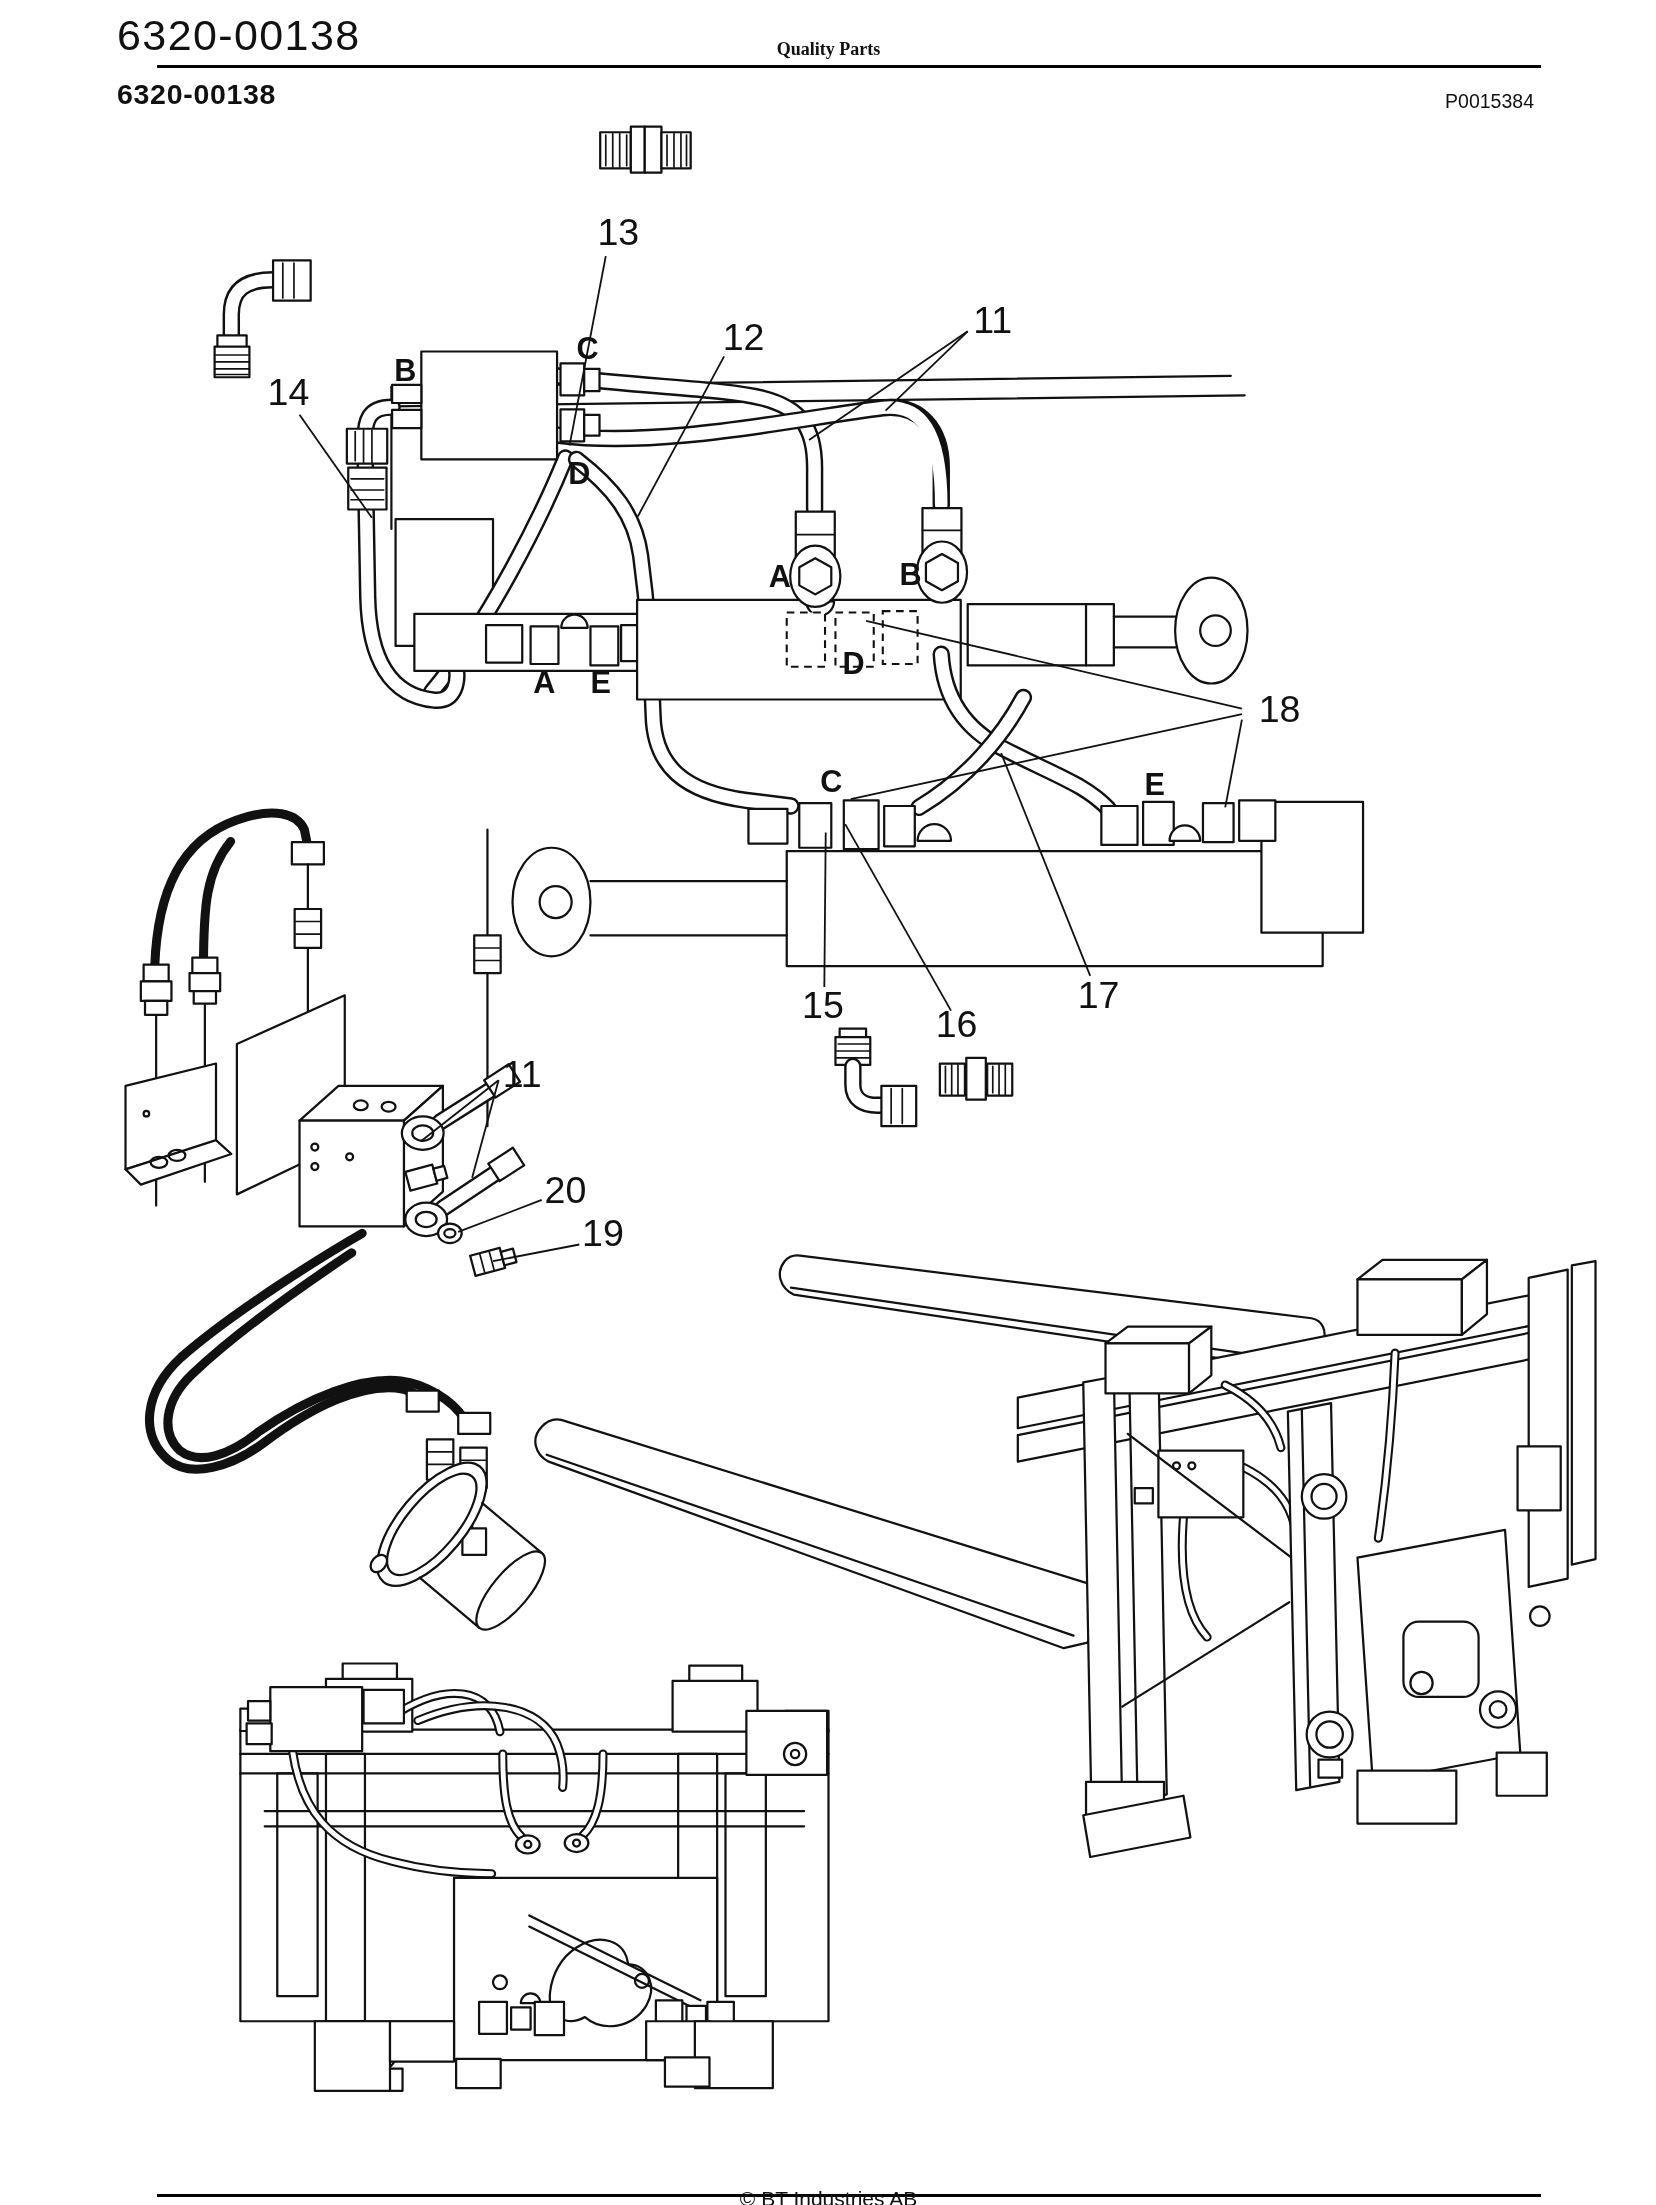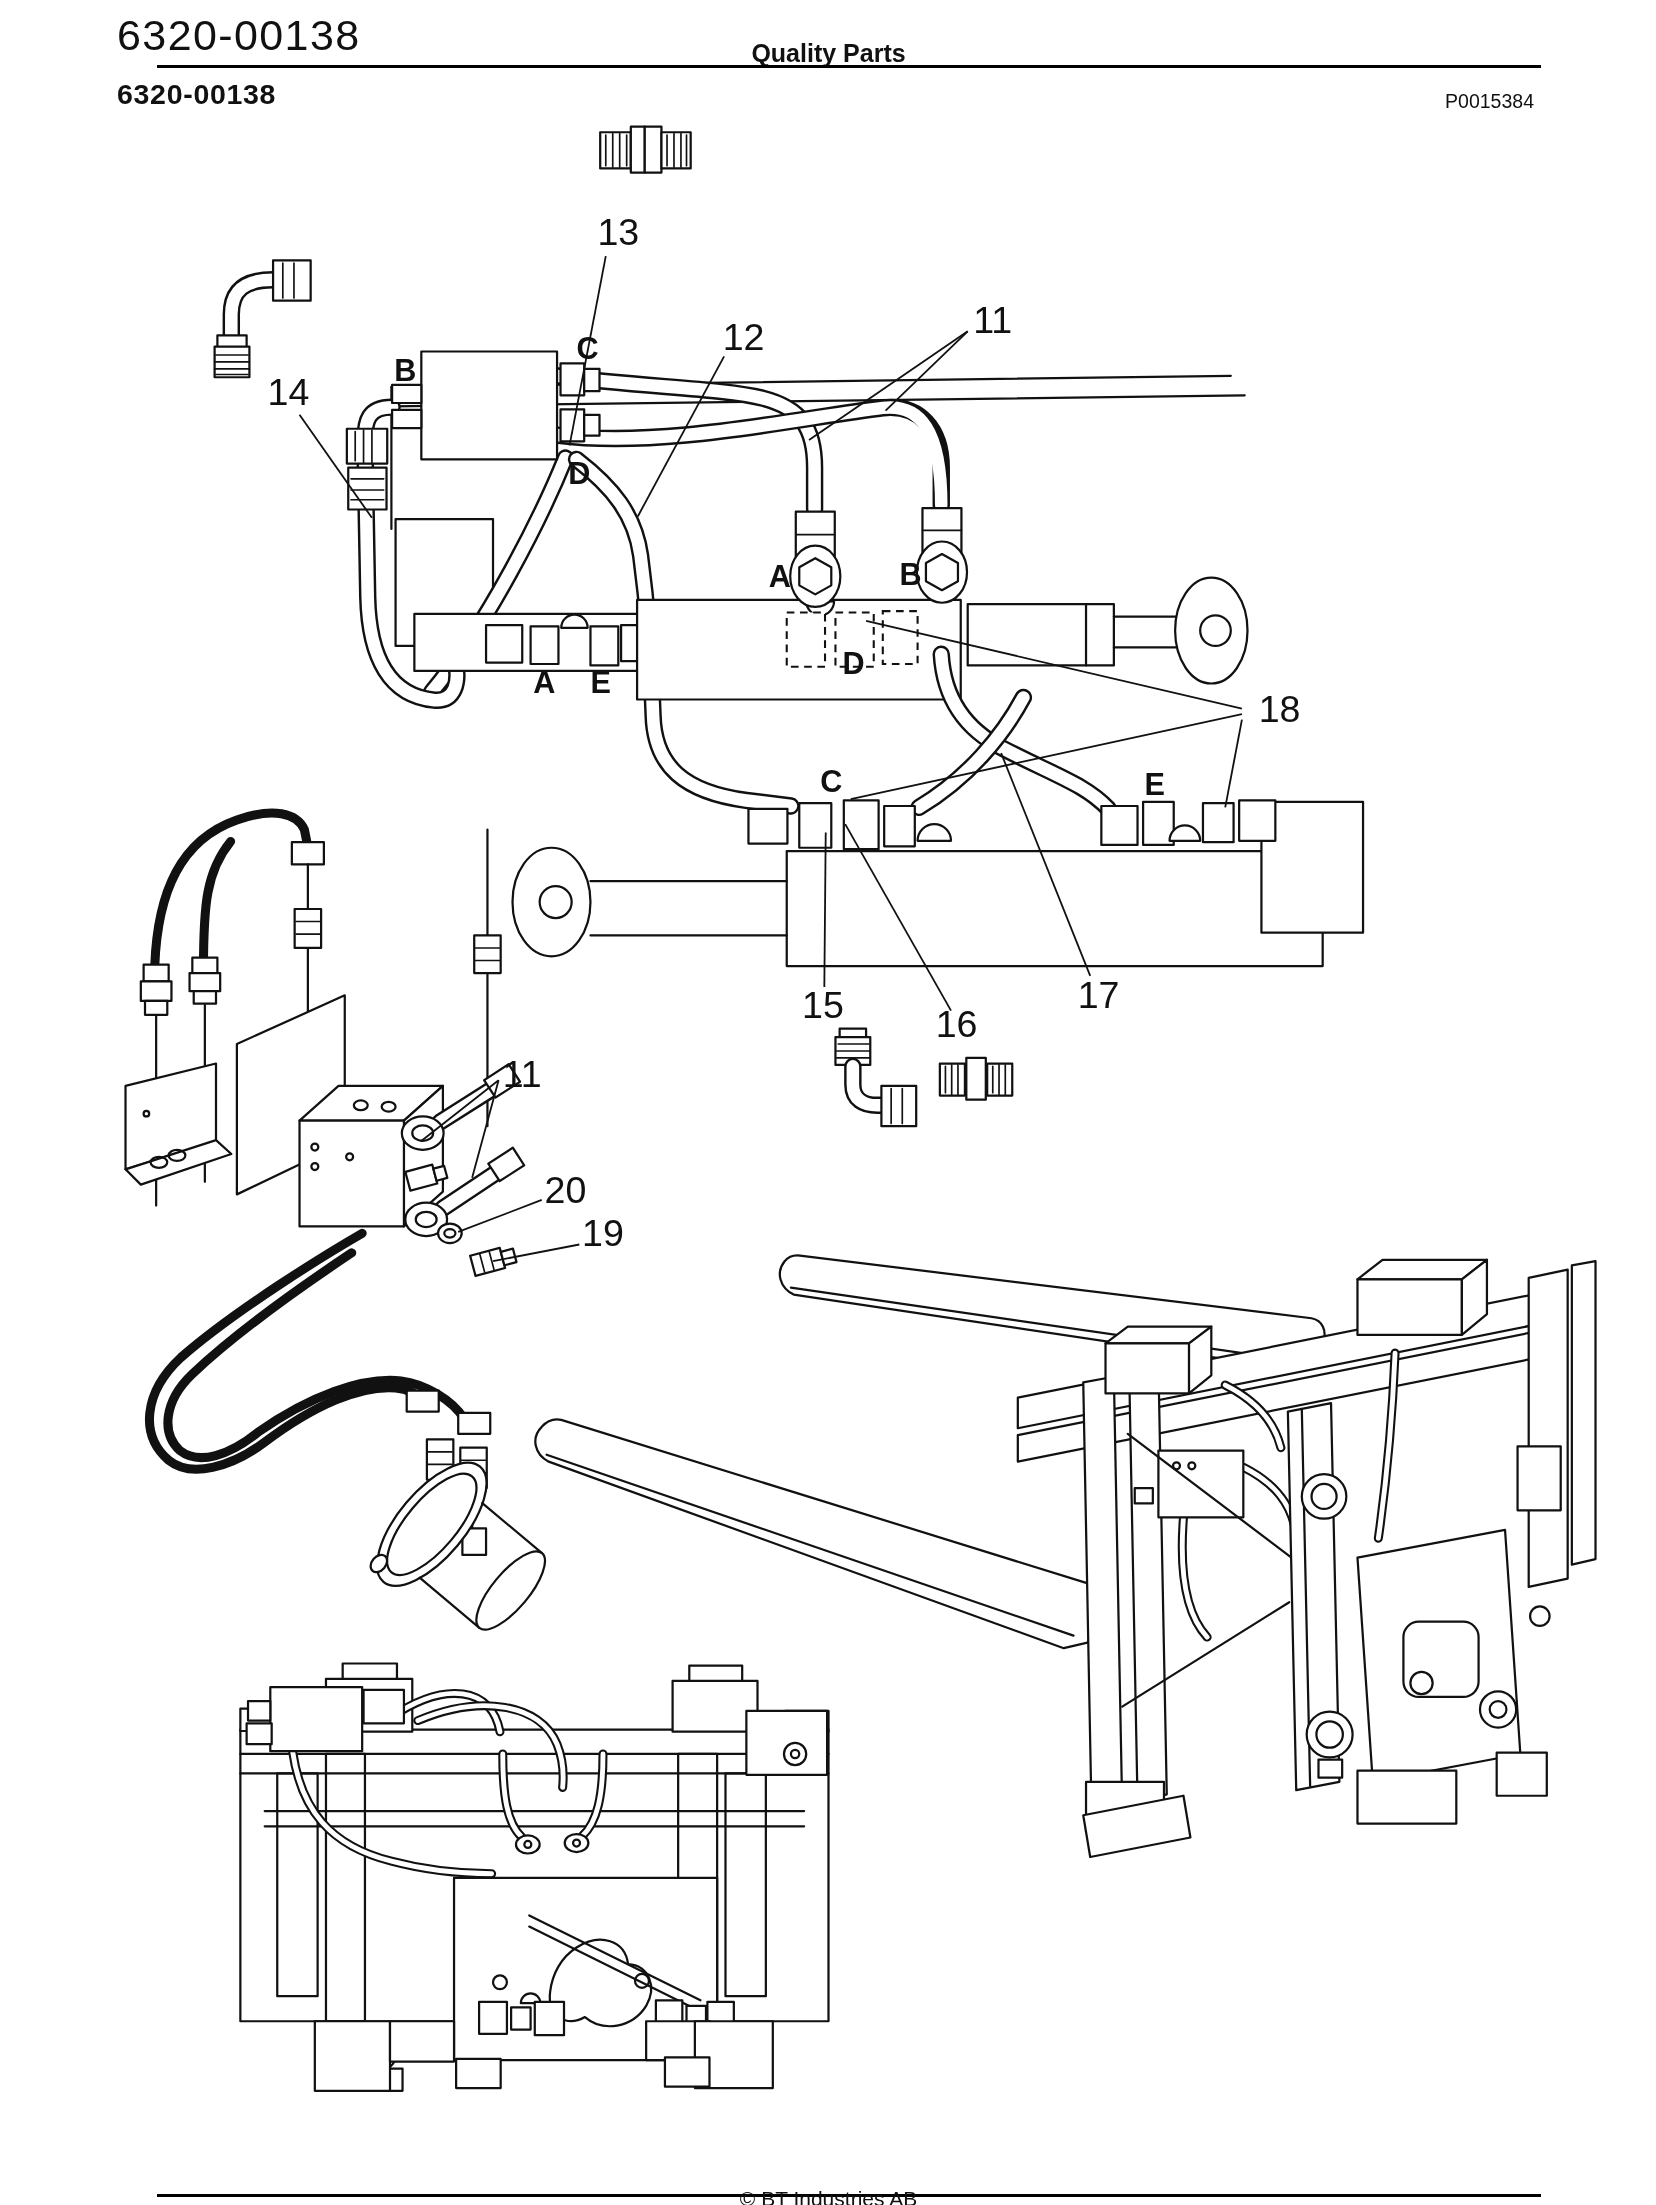--- a/index.html
+++ b/index.html
@@ -1,20 +1,20 @@
 <!DOCTYPE html>
 <html style="font-size:11px"><head>
 <meta charset="utf-8">
 <style>
   html,body{margin:0;padding:0;background:#888;}
   #page{position:relative;width:1657px;height:2205px;background:#fff;overflow:hidden;
         font-family:"Liberation Sans",sans-serif;color:#111;}
   .abs{position:absolute;}
   #doc-number{left:117px;top:11px;font-size:43px;font-weight:400;letter-spacing:1.4px;}
-  #center-title{left:50%;top:39px;transform:translateX(-50%);font-size:25px;font-weight:700;}
+  #center-title{left:50%;top:39px;transform:translateX(-50%);font-size:18px;font-weight:700;font-family:Liberation Serif, serif;}
   #rule-top{left:157px;top:65px;width:1384px;height:2.8px;background:#000;}
   #section-number{left:117px;top:78px;font-size:28.5px;font-weight:700;letter-spacing:0.7px;}
   #figure-code{top:90px;right:123px;font-size:19.5px;font-weight:400;}
   #rule-bottom{left:157px;top:2194px;width:1384px;height:2.8px;background:#000;}
   #copyright{left:50%;top:2187px;transform:translateX(-50%);font-size:21px;font-weight:400;white-space:nowrap;}
   svg{position:absolute;left:0;top:0;}
   .ln{fill:none;stroke:#111;stroke-width:3.2;stroke-linecap:round;stroke-linejoin:round;}
   .ln2{fill:none;stroke:#111;stroke-width:2.4;stroke-linecap:round;}
   .wf{fill:#fff;stroke:#111;stroke-width:3.2;stroke-linejoin:round;}
   .nf{fill:none;stroke:#111;stroke-width:3.2;stroke-linejoin:round;}

